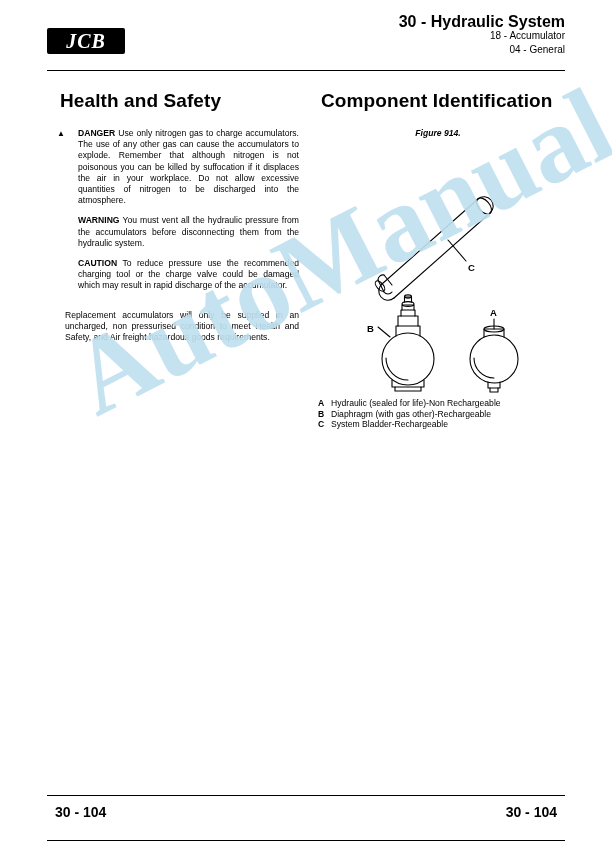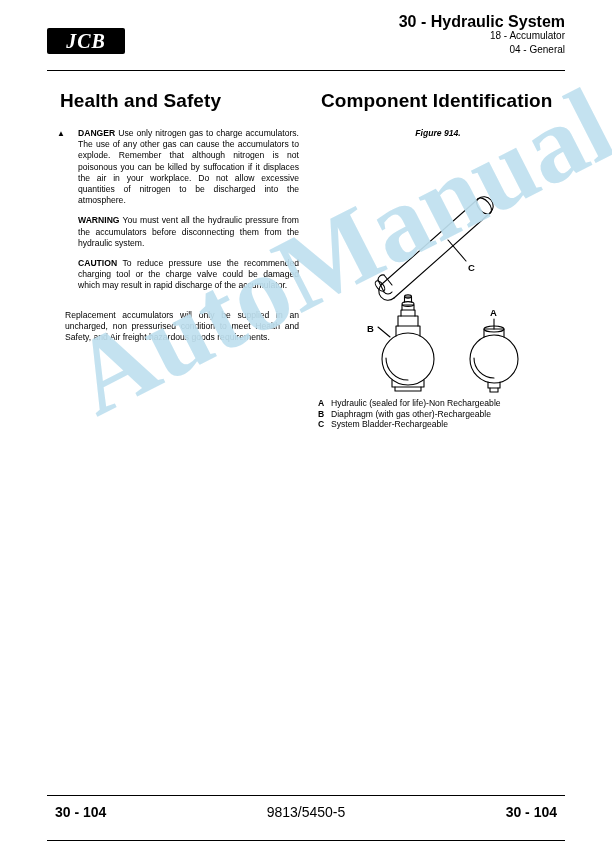--- a/index.html
+++ b/index.html
@@ -332,18 +332,17 @@
         <span class="legend-val">System Bladder-Rechargeable</span>
       </div>
     </div>
   </div>
 
   <div class="watermark">AutoManual</div>
 
   <div class="footer-rule"></div>
   <div class="footer">
     <span class="footer-left">30 - 104</span>
-    <span class="footer-center">9813/5450-5</span>
     <span class="footer-right">30 - 104</span>
   </div>
   <div class="footer-rule-bottom"></div>
 
 </div>
 
 </body></html>

